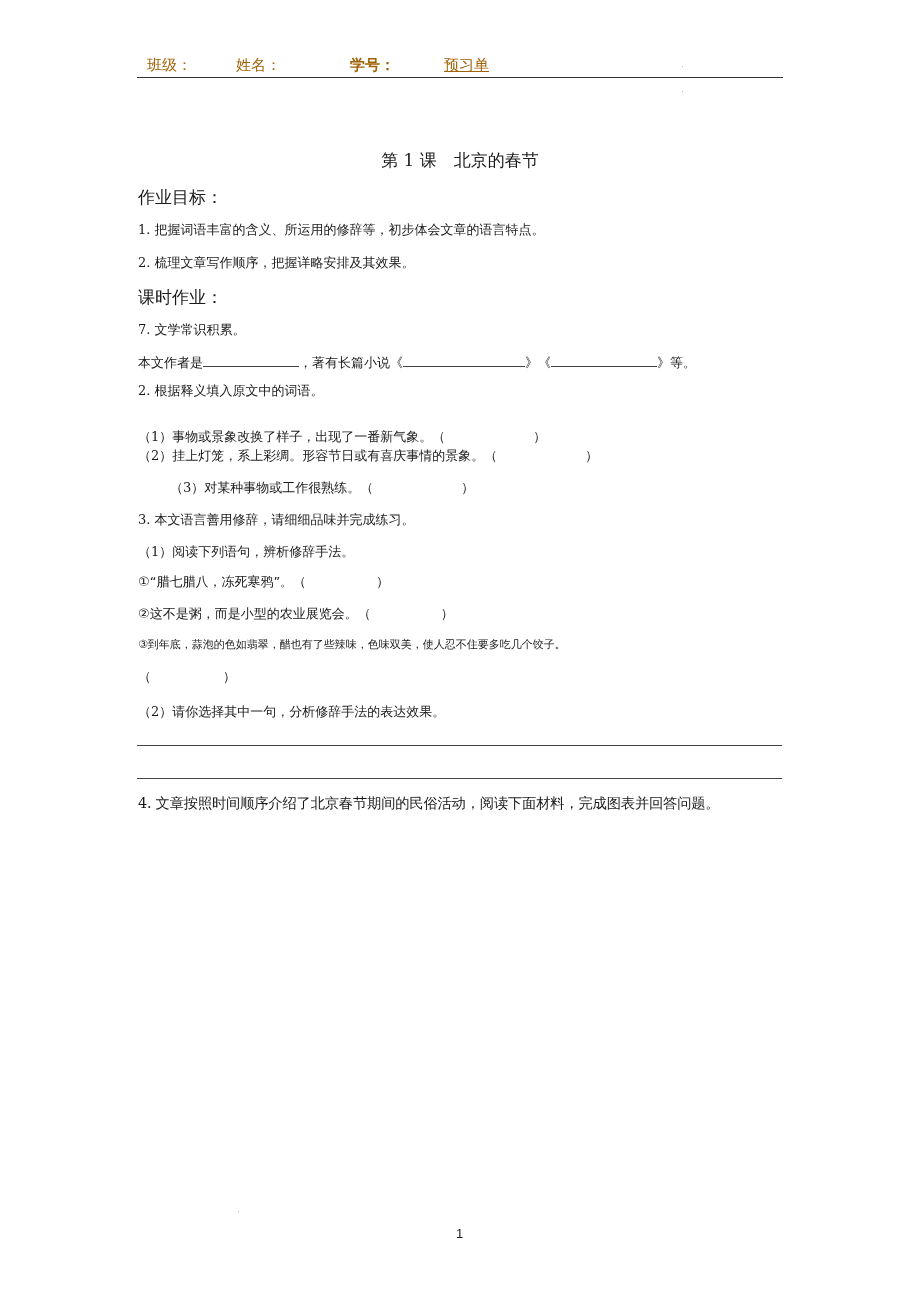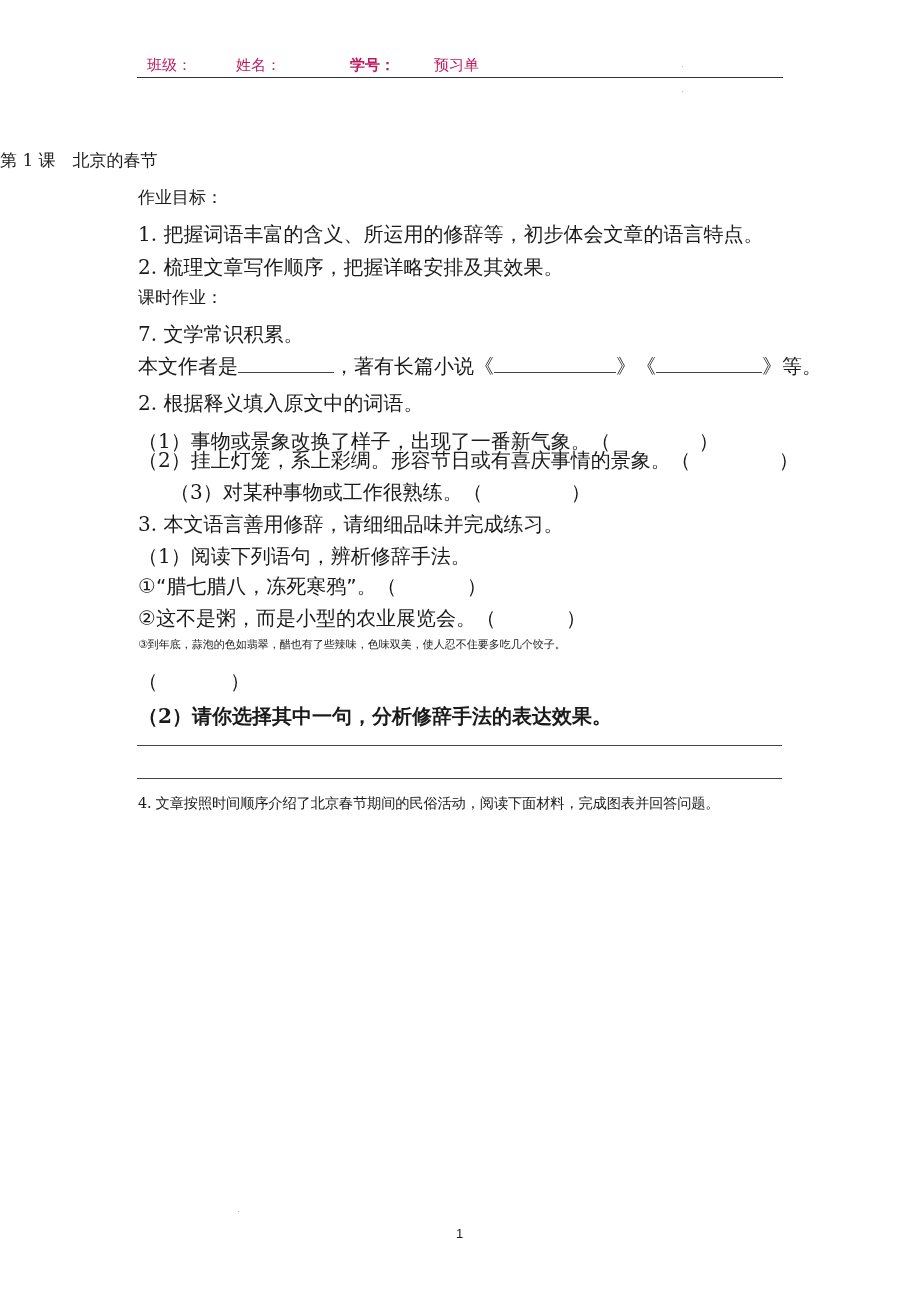--- a/index.html
+++ b/index.html
@@ -4,63 +4,63 @@
   <style>
     * { margin: 0; padding: 0; box-sizing: border-box; }
     html, body { width: 920px; height: 1302px; background: #ffffff; }
     body {
       position: relative;
       font-family: "DejaVu Serif", "Liberation Serif", serif;
       color: #1a1a1a;
       overflow: hidden;
     }
     .abs { position: absolute; white-space: nowrap; }
-    .header-text { font-size: 15px; top: 56px; color: #be185d; }
+    .header-text { font-size: 15px; top: 56px; color: #a16207; }
     .header-rule {
       position: absolute; left: 137px; top: 77px; width: 646px; height: 1px;
       background: #333;
     }
     .tiny-dot { position: absolute; width: 1px; height: 1px; background: #bbb; }
-    .title { top: 149px; left: 0; width: 920px; text-align: left; font-size: 17px; }
+    .title { top: 149px; left: 0; width: 920px; text-align: center; font-size: 17px; }
     .section { font-size: 17px; left: 138px; }
-    .line { font-size: 20px; left: 138px; }
+    .line { font-size: 13px; left: 138px; }
     .blank {
       display: inline-block; border-bottom: 1px solid #444; height: 14px; vertical-align: baseline;
     }
     .paren-gap { display: inline-block; }
     .answer-line {
       position: absolute; left: 137px; width: 645px; height: 1px; background: #444;
     }
     .page-num { font-family: "Liberation Sans", sans-serif; font-size: 13px; top: 1226px; left: 456px; }
   </style>
 </head>
 <body>
 
 <div class="abs header-text" style="left:147px;">班级：</div>
 <div class="abs header-text" style="left:236px;text-align:right;">姓名：</div>
 <div class="abs header-text" style="left:350px;font-weight:bold;">学号：</div>
-<div class="abs header-text" style="left:434px;">预习单</div>
+<div class="abs header-text" style="left:444px;text-decoration:underline;">预习单</div>
 <div class="header-rule"></div>
 <div class="tiny-dot" style="left:682px; top:66px;"></div>
 <div class="tiny-dot" style="left:682px; top:91px;"></div>
 
 <div class="abs title">第 1 课　北京的春节</div>
 
 <div class="abs section" style="top:186px;">作业目标：</div>
 <div class="abs line" style="top:221px;">1. 把握词语丰富的含义、所运用的修辞等，初步体会文章的语言特点。</div>
 <div class="abs line" style="top:254px;">2. 梳理文章写作顺序，把握详略安排及其效果。</div>
 
 <div class="abs section" style="top:286px;">课时作业：</div>
 
 <div class="abs line" style="top:321px;">7. 文学常识积累。</div>
 <div class="abs line" style="top:353px;">
   <span>本文作者是</span><span class="blank" style="width:96px;"></span><span>，著有长篇小说《</span><span class="blank" style="width:122px;"></span><span>》《</span><span class="blank" style="width:106px;"></span><span>》等。</span>
 </div>
 
-<div class="abs line" style="top:390px;">2. 根据释义填入原文中的词语。</div>
+<div class="abs line" style="top:382px;">2. 根据释义填入原文中的词语。</div>
 <div class="abs line" style="top:428px;">
   <span>（1）事物或景象改换了样子，出现了一番新气象。（</span><span class="paren-gap" style="width:88px;"></span><span>）</span>
 </div>
 <div class="abs line" style="top:447px;">
   <span>（2）挂上灯笼，系上彩绸。形容节日或有喜庆事情的景象。（</span><span class="paren-gap" style="width:88px;"></span><span>）</span>
 </div>
 <div class="abs line" style="top:479px;margin-left:32px;">
   <span>（3）对某种事物或工作很熟练。（</span><span class="paren-gap" style="width:88px;"></span><span>）</span>
 </div>
 
@@ -69,21 +69,21 @@
 <div class="abs line" style="top:573px; font-family: 'DejaVu Sans', sans-serif;">
   <span>①“腊七腊八，冻死寒鸦”。（</span><span class="paren-gap" style="width:70px;"></span><span>）</span>
 </div>
 <div class="abs line" style="top:605px; font-family: 'DejaVu Sans', sans-serif;">
   <span>②这不是粥，而是小型的农业展览会。（</span><span class="paren-gap" style="width:70px;"></span><span>）</span>
 </div>
 <div class="abs line" style="top:637px; font-family: 'DejaVu Sans', sans-serif; font-size:11px;">③到年底，蒜泡的色如翡翠，醋也有了些辣味，色味双美，使人忍不住要多吃几个饺子。</div>
 <div class="abs line" style="top:668px; font-family: 'DejaVu Sans', sans-serif;">
   <span>（</span><span class="paren-gap" style="width:72px;"></span><span>）</span>
 </div>
-<div class="abs line" style="top:703px;font-weight:bold;">（2）请你选择其中一句，分析修辞手法的表达效果。</div>
+<div class="abs line" style="top:703px;">（2）请你选择其中一句，分析修辞手法的表达效果。</div>
 
 <div class="answer-line" style="top:745px;"></div>
 <div class="answer-line" style="top:778px;"></div>
 
 <div class="abs line" style="top:794px; font-size:14.3px; letter-spacing:-0.2px;">4. 文章按照时间顺序介绍了北京春节期间的民俗活动，阅读下面材料，完成图表并回答问题。</div>
 
 <div class="tiny-dot" style="left:238px; top:1211px; background:#c9a;"></div>
 <div class="abs page-num">1</div>
 
 </body></html>

